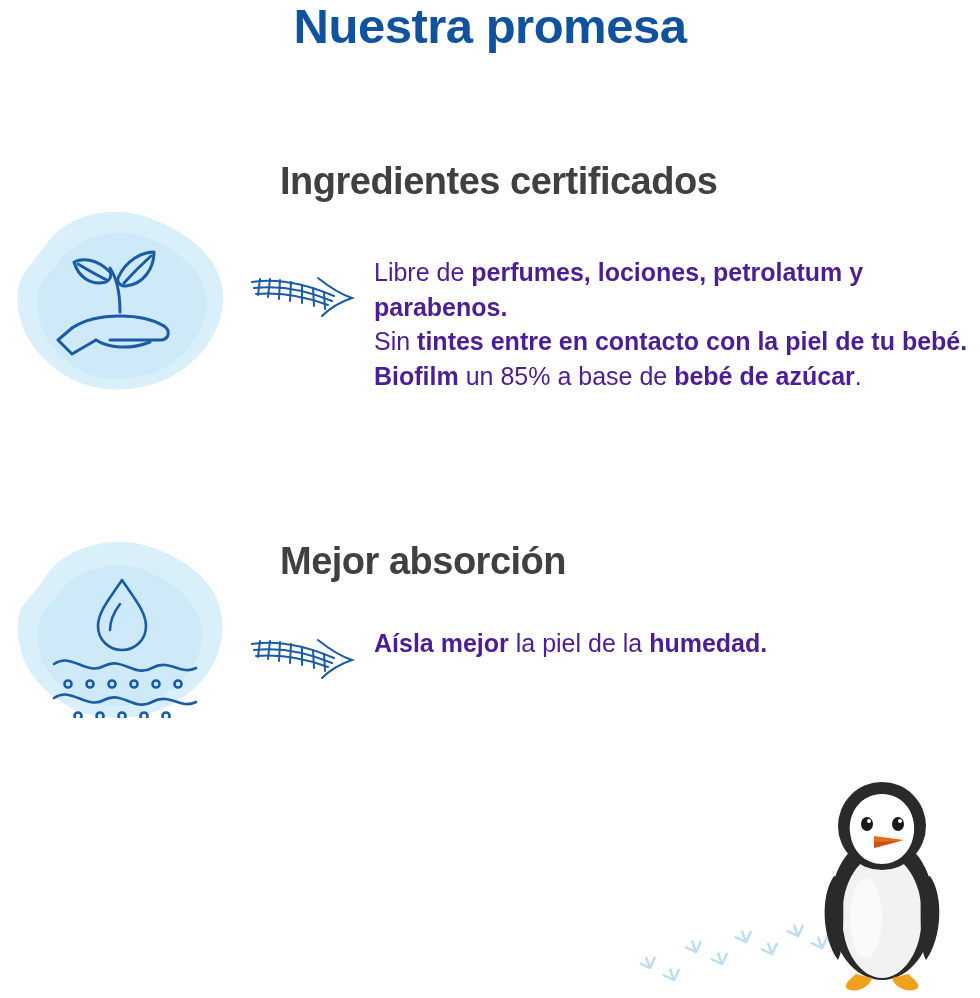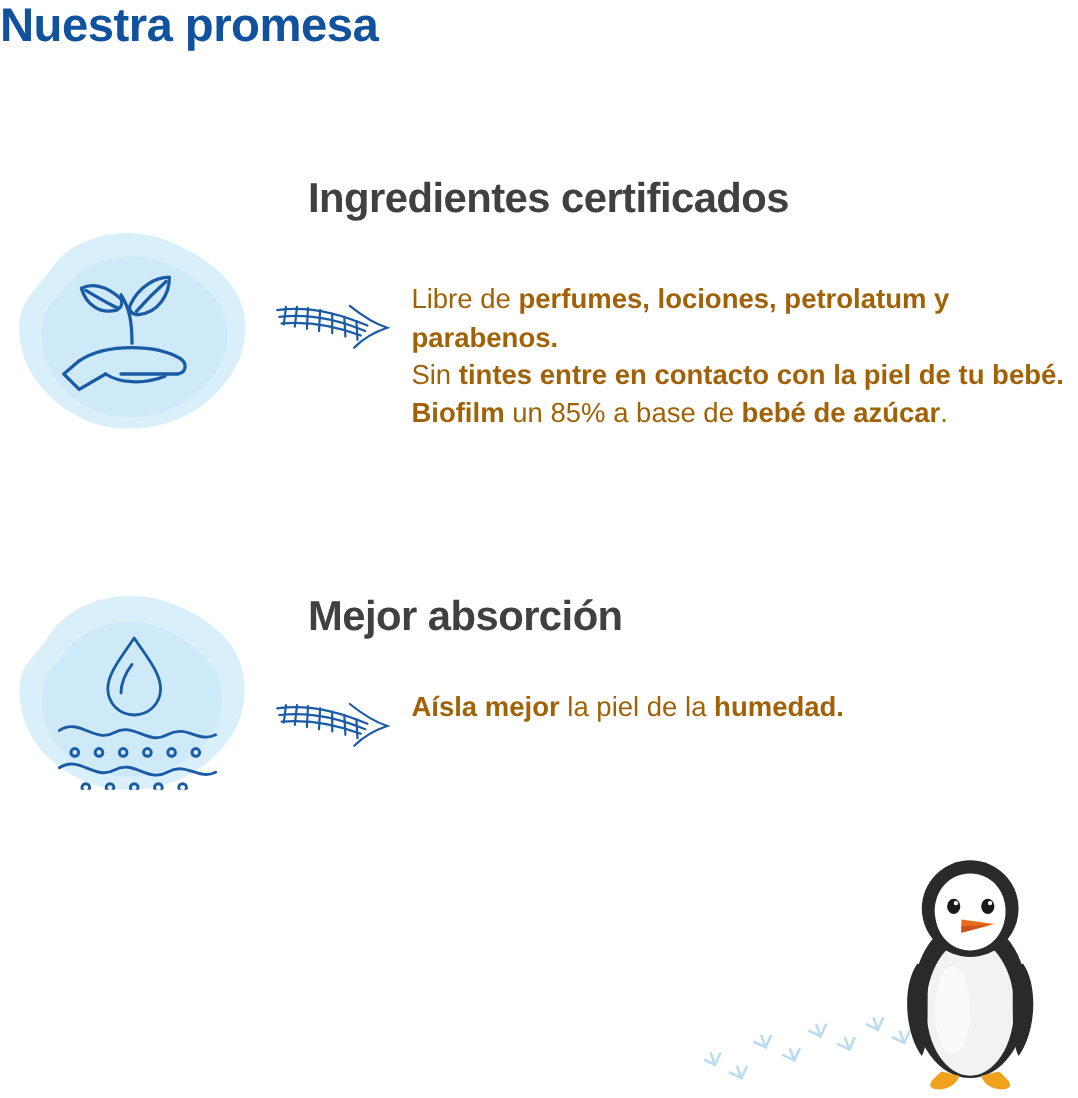--- a/index.html
+++ b/index.html
@@ -20,22 +20,22 @@
     width: 980px;
     height: 998px;
   }
 
   
   .main-title {
     position: absolute;
     top: 0px;
     left: 0;
     width: 980px;
-    text-align: left;
-    font-size: 43px;
+    text-align: center;
+    font-size: 49px;
     font-weight: bold;
     color: #10529d;
     letter-spacing: -0.5px;
     line-height: 1.1;
   }
 
   
   .section {
     position: absolute;
     left: 0;
@@ -82,21 +82,21 @@
   }
   .arrow.s1 { left: 248px; top: 108px; }
   .arrow.s2 { left: 248px; top: 90px; }
 
   
   .body-text {
     position: absolute;
     left: 374px;
     font-size: 25px;
     line-height: 1.38;
-    color: #a16207;
+    color: #4c1d95;
     width: 600px;
   }
   .body-text.t1 { top: 95px; }
   .body-text.t2 { top: 86px; }
   .body-text p { margin: 0 0 0 0; }
   .body-text p + p { margin-top: 0; }
   .body-text.t2 p + p { }
   .body-text b { font-weight: bold; }
 
   

